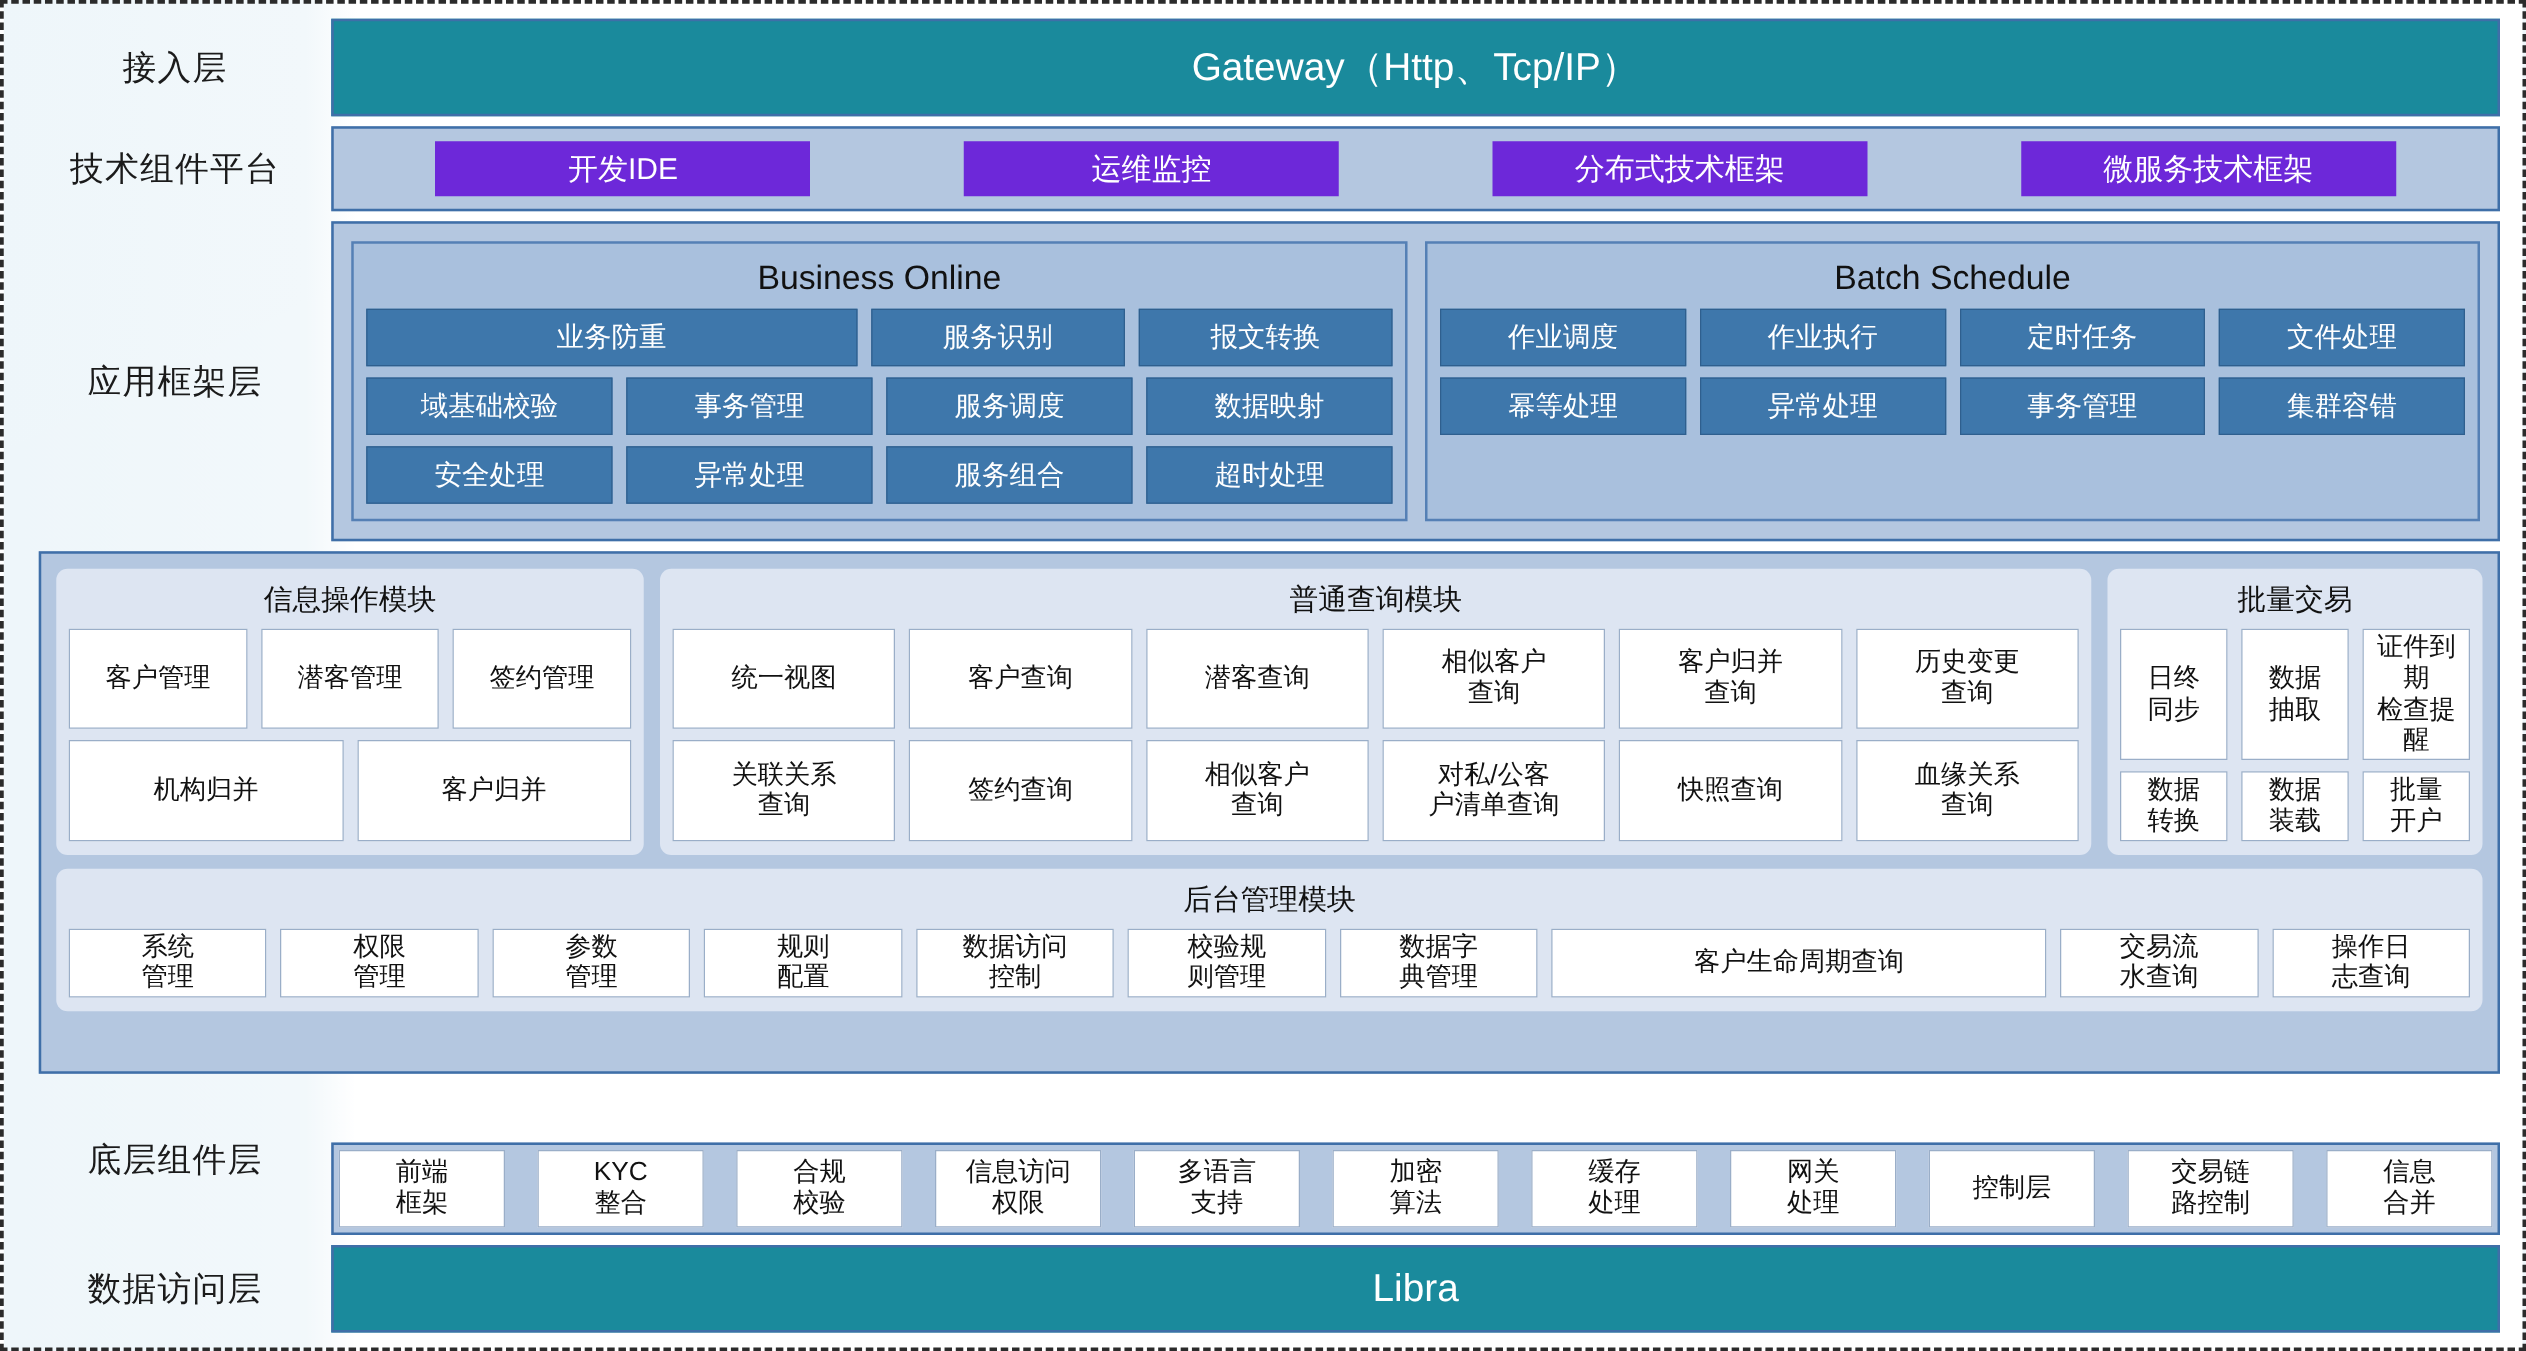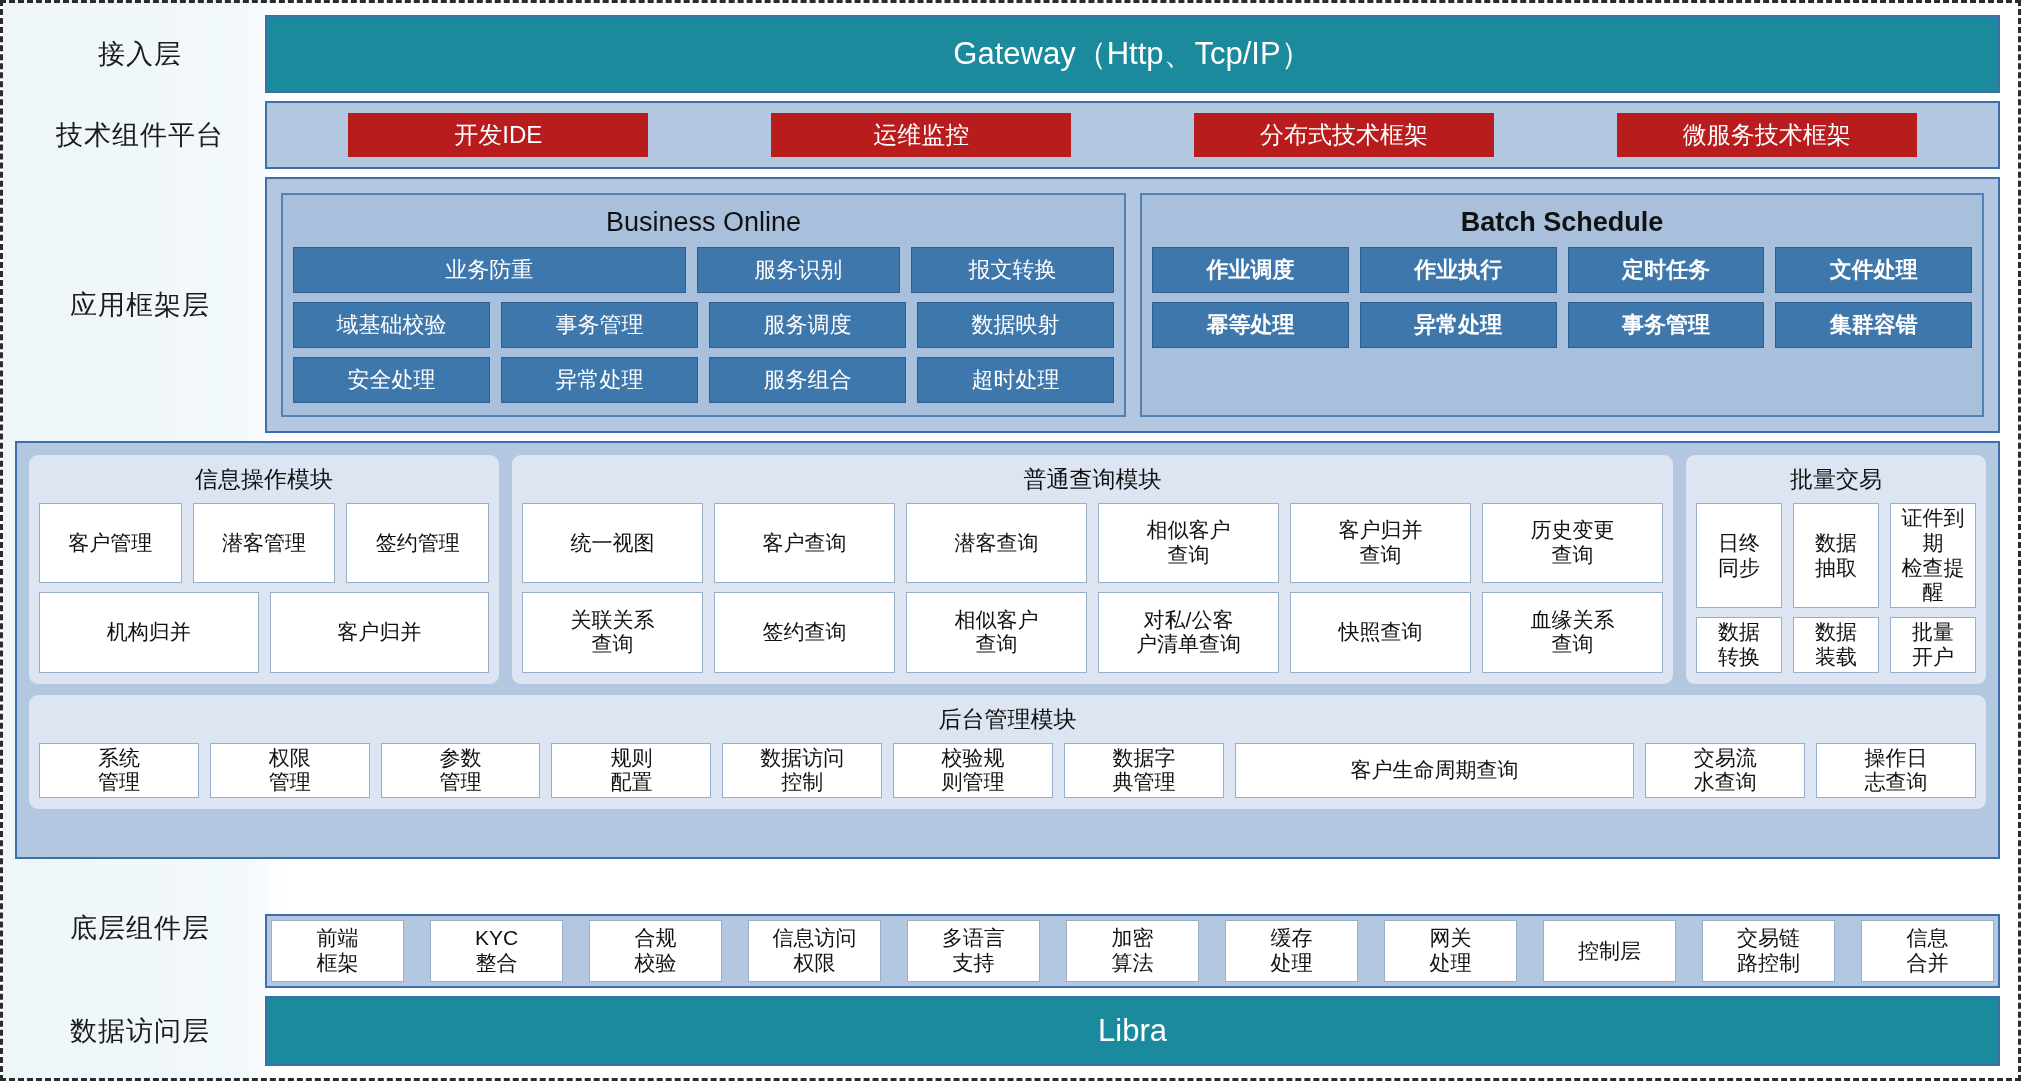--- a/index.html
+++ b/index.html
@@ -55,21 +55,21 @@
     flex: 1;
     background: #b4c7e0;
     border: 2px solid #3f6fa8;
     height: 68px;
     display: flex;
     align-items: center;
     justify-content: space-around;
     padding: 0 20px;
   }
   .tech-chip {
-    background: #b91c1c;
+    background: #6d28d9;
     color: #ffffff;
     font-size: 24px;
     height: 44px;
     min-width: 300px;
     display: flex;
     align-items: center;
     justify-content: center;
     padding: 0 18px;
   }
 
@@ -83,21 +83,21 @@
     padding: 14px;
   }
   .af-panel {
     background: #a9c0dd;
     border: 2px solid #5580b5;
     padding: 8px 10px 12px 10px;
     display: flex;
     flex-direction: column;
   }
   .af-panel.left { flex: 0 0 845px; }
-  .af-panel.right { flex: 1 1 auto; font-weight: bold; }
+  .af-panel.right { flex: 1 1 auto; }
   .af-title {
     text-align: center;
     font-size: 27px;
     color: #111;
     margin: 4px 0 9px 0;
   }
   .af-grid { display: flex; flex-direction: column; gap: 9px; }
   .af-line { display: flex; gap: 11px; }
   .af-chip {
     background: #3e77ab;
@@ -116,20 +116,21 @@
 
   
   .bs-band {
     flex: 1;
     background: #b4c7e0;
     border: 2px solid #3f6fa8;
     padding: 12px;
     display: flex;
     flex-direction: column;
     gap: 11px;
+    margin-left: 16px;
   }
   .bs-row-top { display: flex; gap: 13px; }
   .bs-panel {
     background: #dde5f2;
     border-radius: 9px;
     padding: 7px 10px 11px 10px;
     display: flex;
     flex-direction: column;
   }
   .bs-title {

